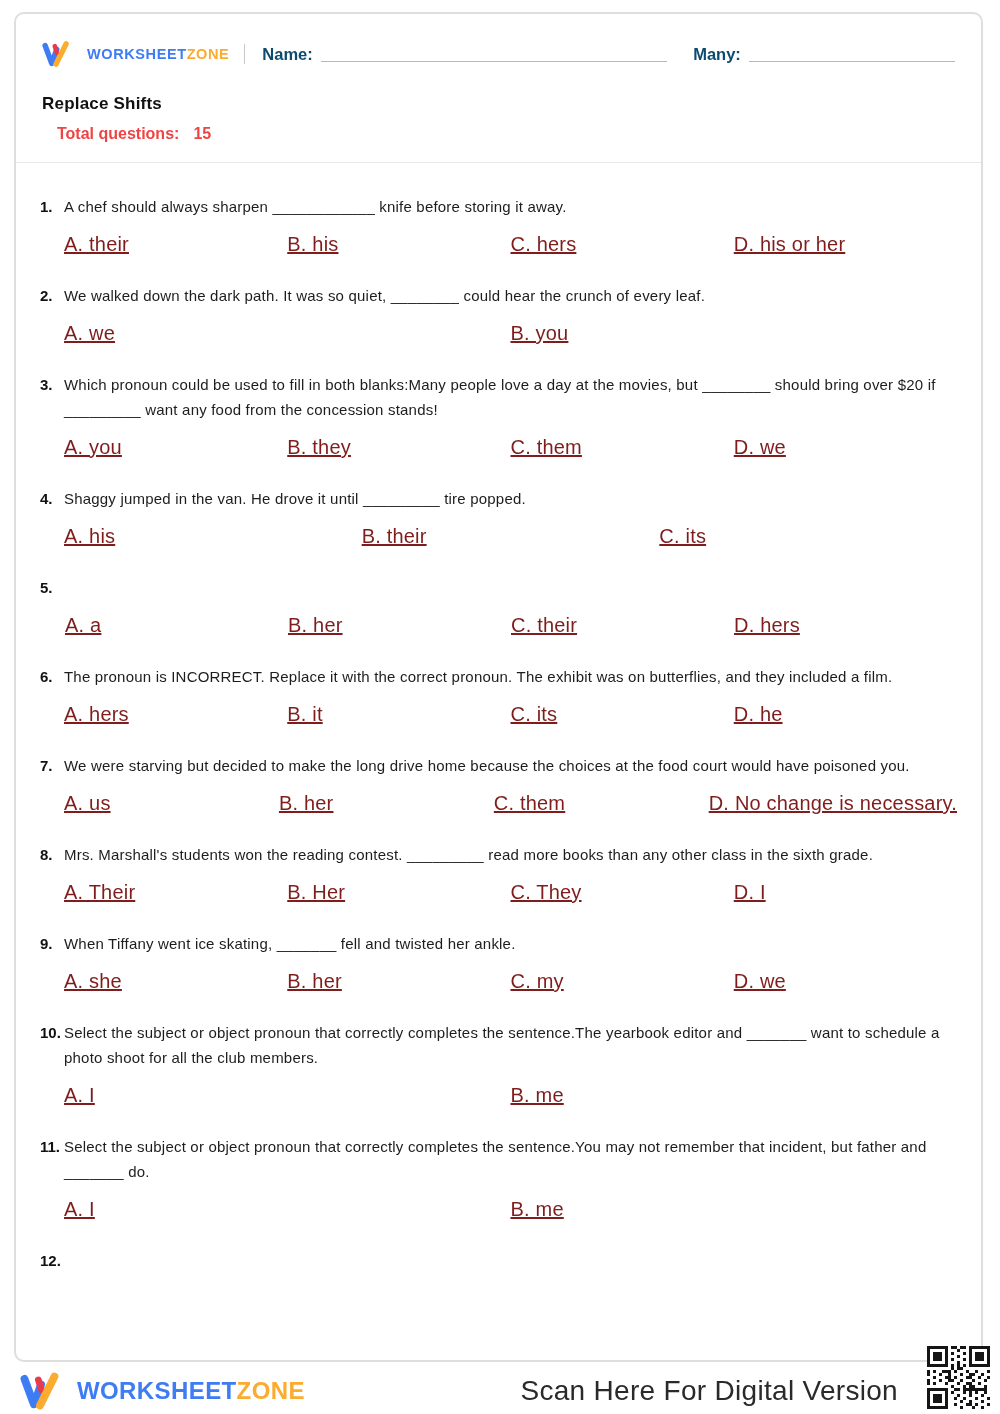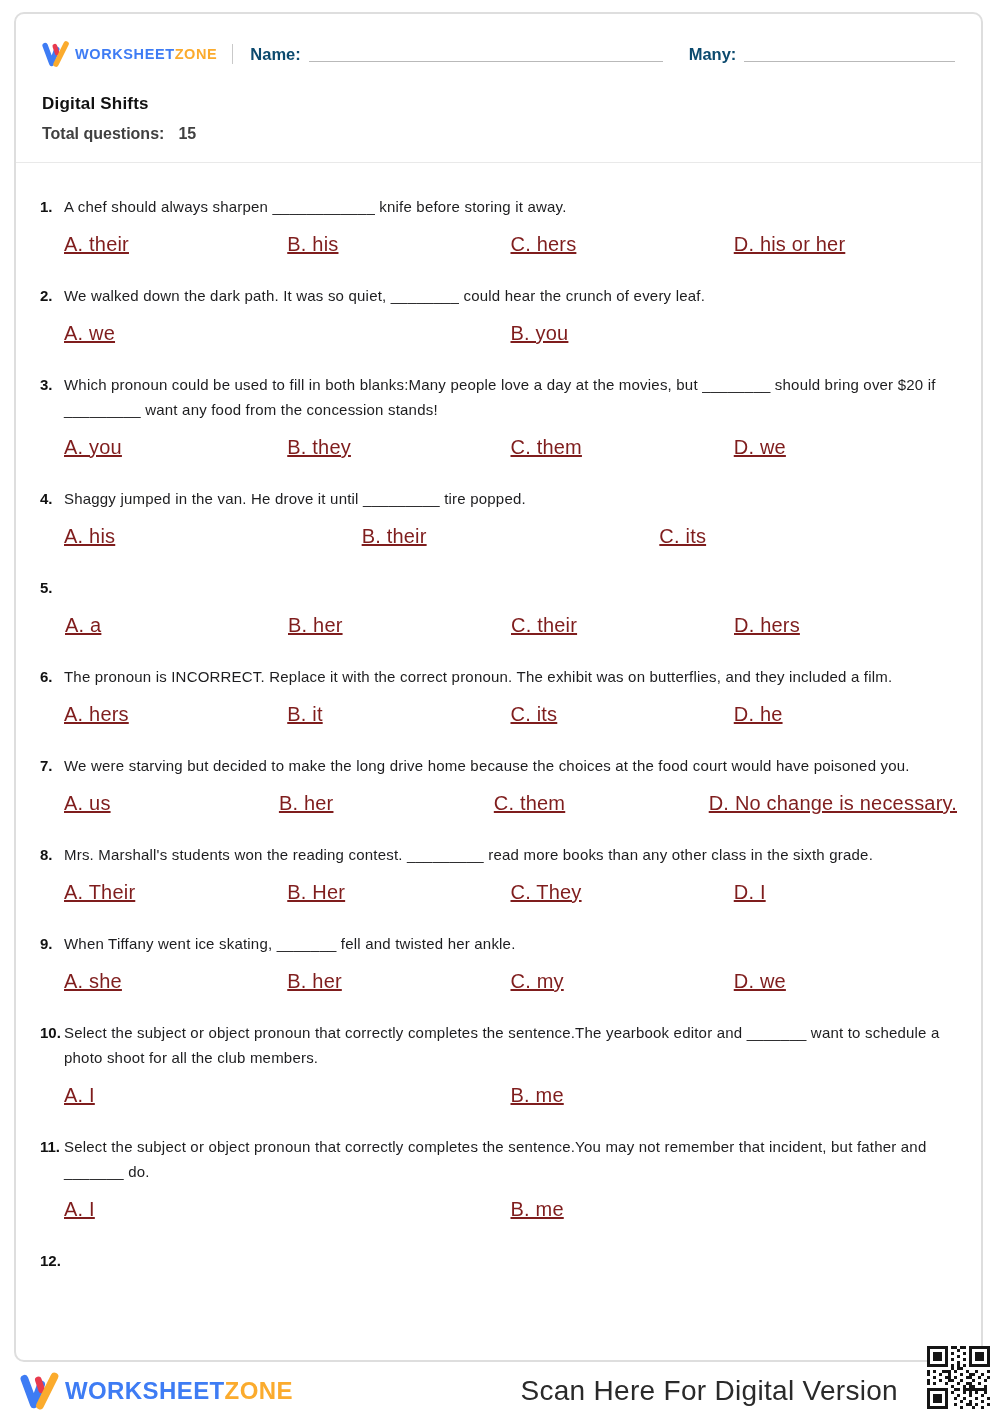--- a/index.html
+++ b/index.html
@@ -13,33 +13,33 @@
 
   
   .sheet {
     position:absolute; left:14px; top:12px; width:969px; height:1350px;
     background:#fff; border:2px solid #dedede; border-radius:10px;
   }
 
   
   .sheet-header { padding:18px 26px 0 26px; }
   .header-row { display:flex; align-items:center; height:32px; margin-top:6px; }
-  .logo { display:flex; align-items:center; gap:5px; flex:none; }
+  .logo { display:flex; align-items:center; gap:17px; flex:none; }
   .logo svg { width:28px; height:28px; display:block; }
   .wordmark { font-weight:bold; font-size:14.5px; letter-spacing:0.6px; white-space:nowrap; }
   .wm-blue { color:#3E7CF4; }
   .wm-orange { color:#FBAB2D; }
   .header-vr { width:1px; height:20px; background:#c9c9c9; margin:0 17px 0 15px; flex:none; }
   .field-label { font-weight:bold; font-size:16.5px; color:#0c4a6e; flex:none; }
   .write-line { border-bottom:1.5px solid #b9b9b9; height:15px; margin-left:8px; }
   .name-line { flex:1.68; margin-right:26px; }
   .grade-line { flex:1; }
 
   .sheet-title { font-size:17px; font-weight:bold; color:#111; margin-top:24px; letter-spacing:0.2px; }
-  .total-row { margin-top:11px; font-size:16px; font-weight:bold; color:#404040; }
+  .total-row { margin-top:11px; font-size:16px; font-weight:bold; color:#ef4444;margin-left:15px; }
   .total-row .total-value { margin-left:14px; }
   .header-rule { height:1px; background:#e9e9e9; margin-top:19px; }
 
   
   .questions { padding:31px 24px 0 24px; }
   .q { margin-bottom:28px; }
   .q-row { display:flex; align-items:flex-start; }
   .q-num { flex:none; width:24px; font-weight:bold; font-size:15px; line-height:25px; color:#111; }
   .q-text { font-size:15px; line-height:25px; letter-spacing:0.2px; color:#1d1d1f; }
   .opts { display:grid; margin:15px 0 0 24px; font-size:20px; letter-spacing:0.2px; color:#7f1d1d;text-decoration:underline; }
@@ -80,21 +80,21 @@
         </span>
         <span class="wordmark"><span class="wm-blue">WORKSHEET</span><span class="wm-orange">ZONE</span></span>
       </div>
       <div class="header-vr"></div>
       <span class="field-label">Name:</span>
       <span class="write-line name-line"></span>
       <span class="field-label">Many:</span>
       <span class="write-line grade-line"></span>
     </div>
 
-    <div class="sheet-title">Digital Shifts</div>
+    <div class="sheet-title">Replace Shifts</div>
     <div class="total-row">
       <span>Total questions:</span><span class="total-value">15</span>
     </div>
   </div>
 
   <div class="header-rule"></div>
 
   <div class="questions">
       <div class="q">
         <div class="q-row">

